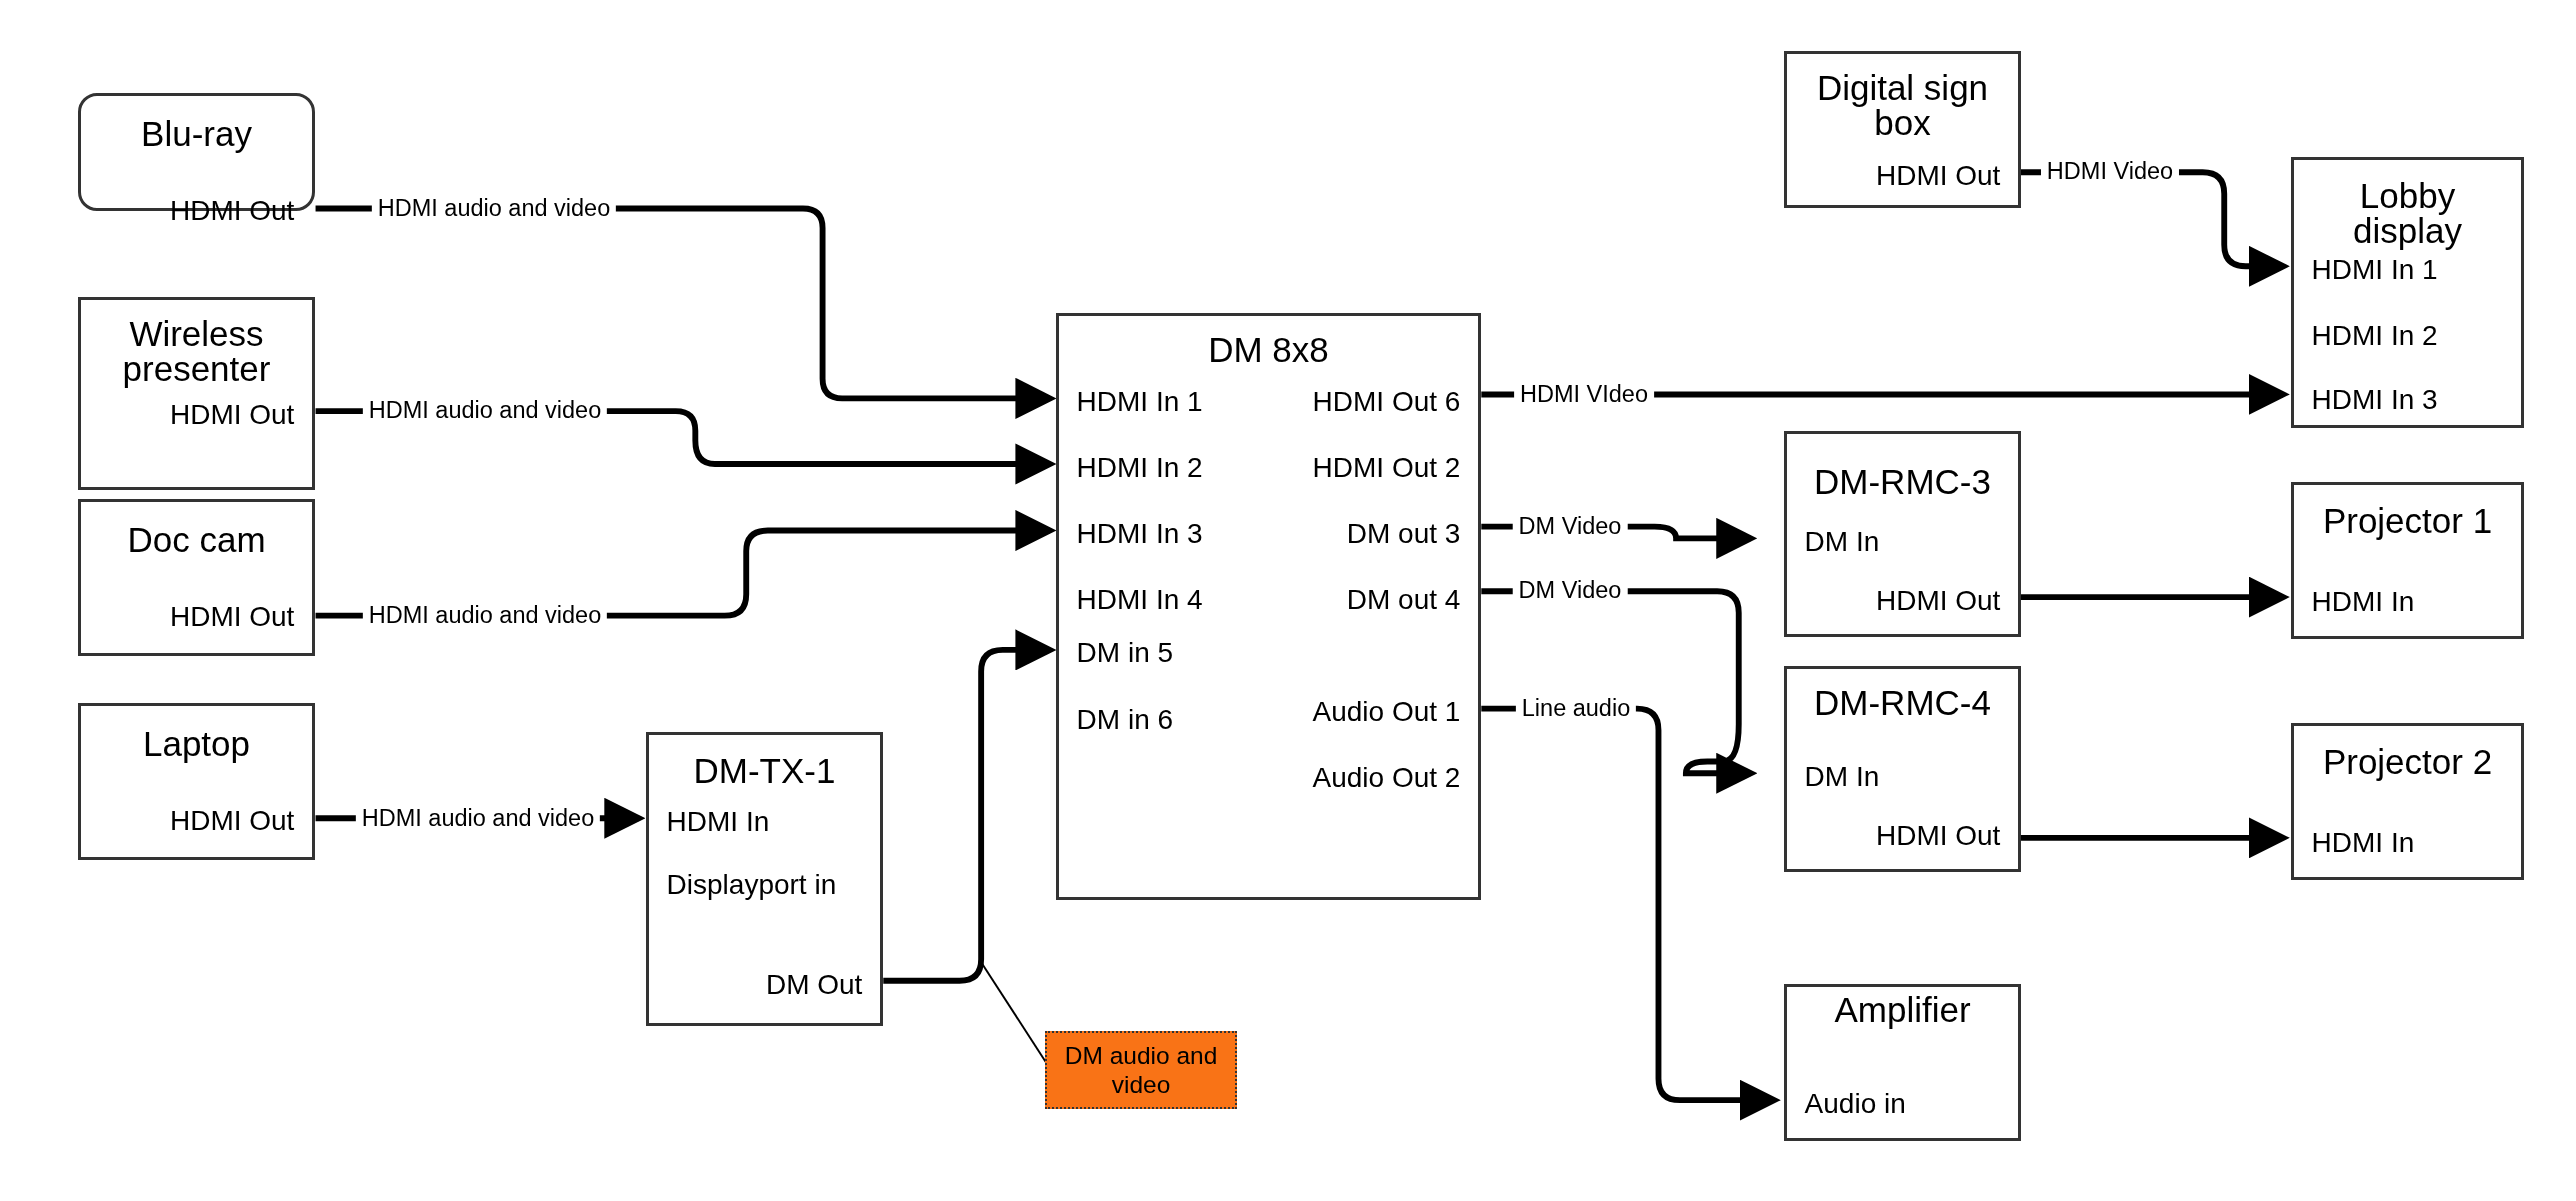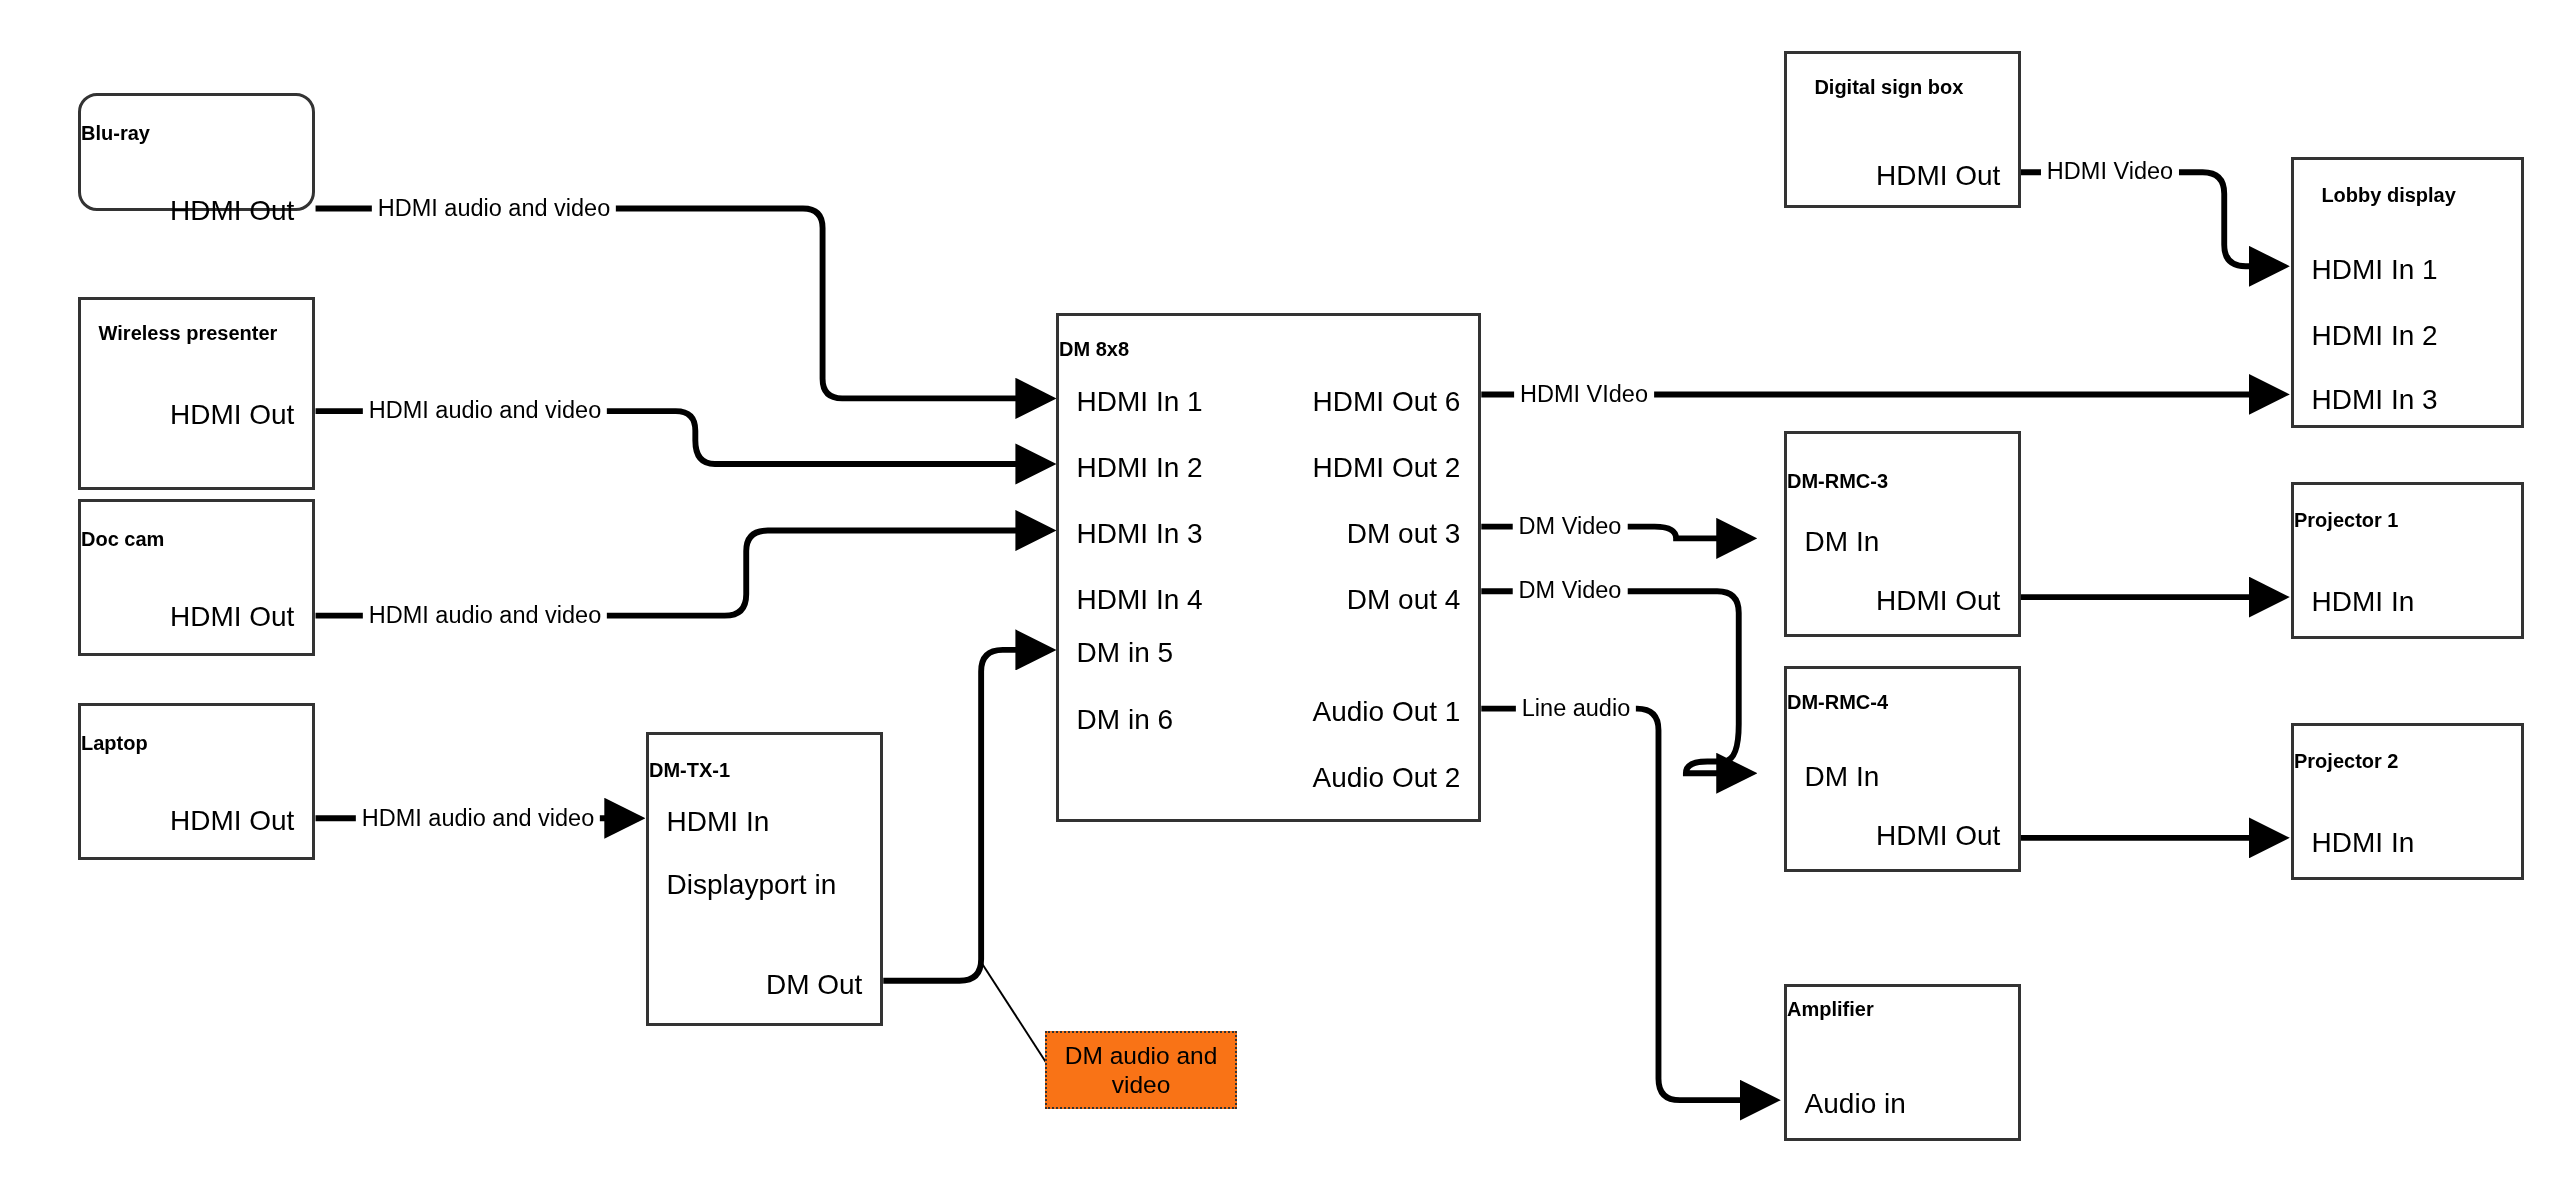--- a/index.html
+++ b/index.html
@@ -25,23 +25,23 @@
   .node {
     position: absolute;
     box-sizing: border-box;
     border: 3.9px solid #333333;
     background: #ffffff;
     z-index: 3;
   }
   .node-title {
     position: absolute;
     left: 0; right: 0;
-    text-align: left;
-    font-weight: bold;
-    font-size: 20px;
+    text-align: center;
+    font-weight: normal;
+    font-size: 35px;
     color: #000000;
     line-height: 35px;
   }
   .port {
     position: absolute;
     font-size: 28px;
     color: #000000;
     line-height: 33px;
     white-space: nowrap;
   }
@@ -132,21 +132,21 @@
     <div class="port right" style="top:98px;">HDMI Out</div>
   </div>
 
   <div class="node" style="left:646px; top:732px; width:237px; height:294px;">
     <div class="node-title" style="top:17.6px;">DM-TX-1</div>
     <div class="port left" style="top:70px;">HDMI In</div>
     <div class="port left" style="top:133px;">Displayport in</div>
     <div class="port right" style="top:233px;">DM Out</div>
   </div>
 
-  <div class="node" style="left:1056px; top:313px; width:425px; height:509px;">
+  <div class="node" style="left:1056px; top:313px; width:425px; height:587px;">
     <div class="node-title" style="top:15.7px;">DM 8x8</div>
     <div class="port left" style="top:69px;">HDMI In 1</div>
     <div class="port left" style="top:135px;">HDMI In 2</div>
     <div class="port left" style="top:201px;">HDMI In 3</div>
     <div class="port left" style="top:267px;">HDMI In 4</div>
     <div class="port left" style="top:320px;">DM in 5</div>
     <div class="port left" style="top:387px;">DM in 6</div>
     <div class="port right" style="top:69px;">HDMI Out 6</div>
     <div class="port right" style="top:135px;">HDMI Out 2</div>
     <div class="port right" style="top:201px;">DM out 3</div>

